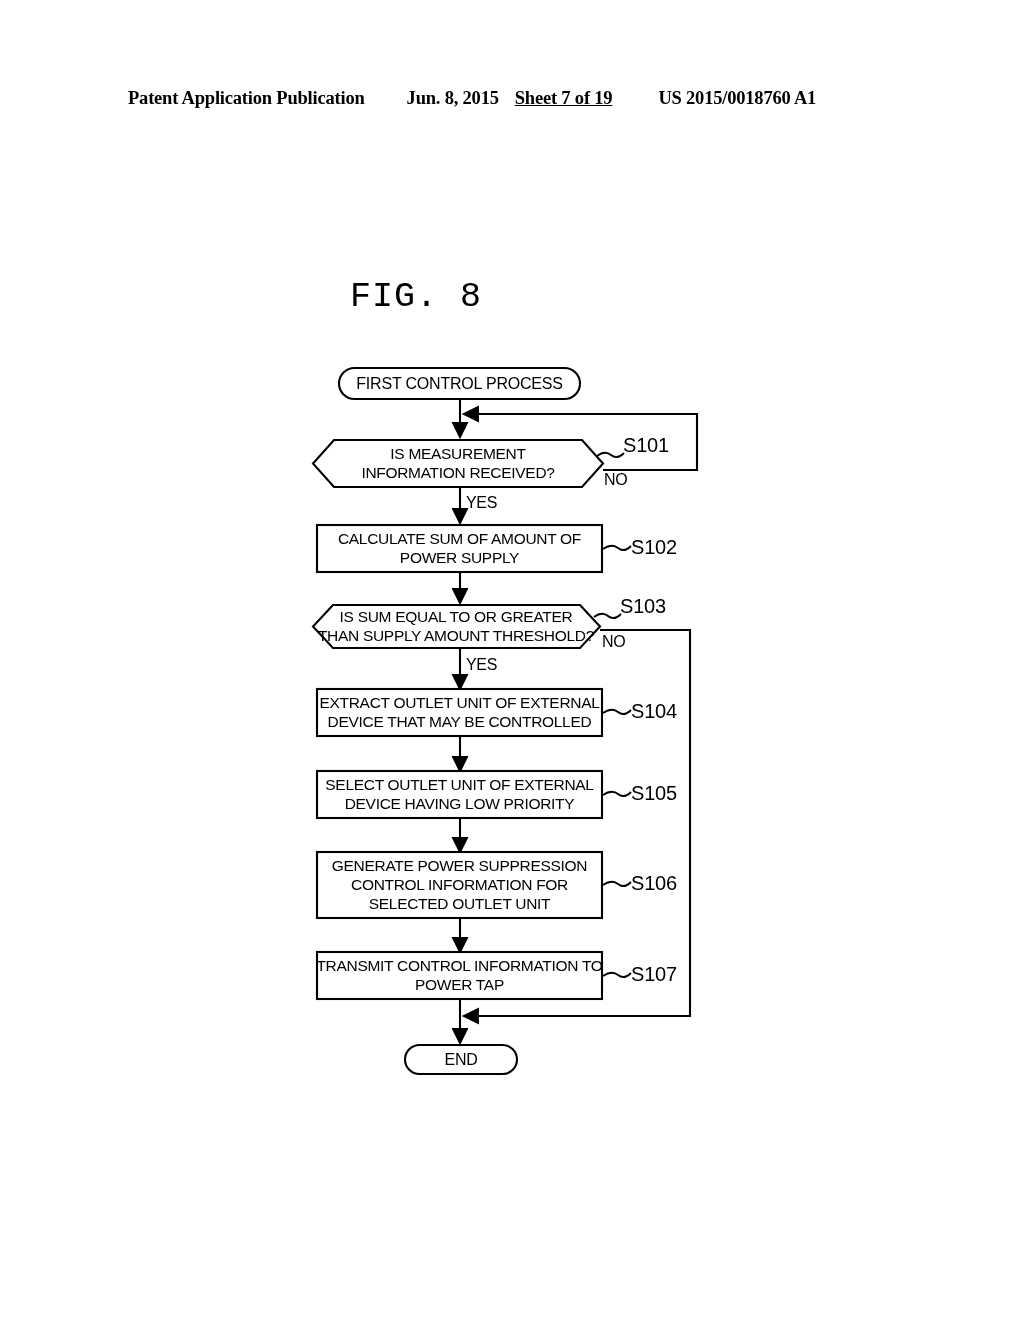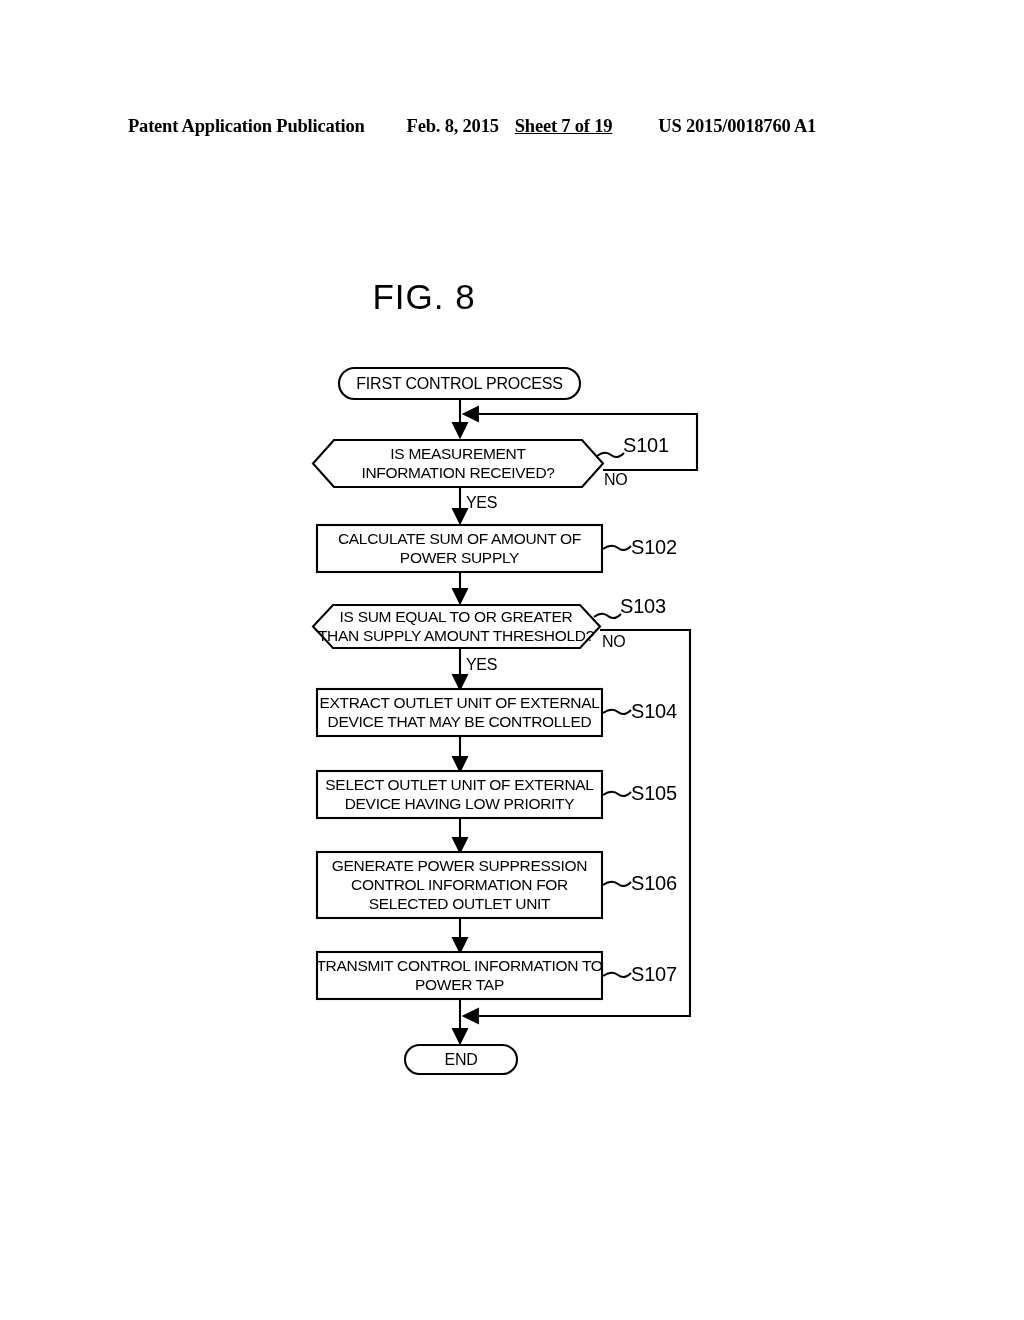--- a/index.html
+++ b/index.html
@@ -28,35 +28,34 @@
     width: 768px;
     height: 26px;
     display: flex;
     align-items: baseline;
     font-family: "Liberation Serif", serif;
     font-weight: bold;
     font-size: 18.5px;
     letter-spacing: -0.2px;
     white-space: nowrap;
     color: #000;
-    margin-top: 28px;
   }
   #page-header .hdr-pub   { margin-right: 42px; }
   #page-header .hdr-date  { margin-right: 16px; }
   #page-header .hdr-sheet { margin-right: 46px; text-decoration: underline; }
   #page-header .hdr-num   { }
 
   
   #fig-title {
     position: absolute;
     top: 277px;
-    left: 8px;
+    left: 0;
     width: 832px;
     text-align: center;
-    font-family: Liberation Sans, sans-serif;
+    font-family: Liberation Mono, monospace;
     font-size: 35px;
     letter-spacing: 1px;
     color: #000;
   }
 
   
   #flow {
     position: absolute;
     top: 0;
     left: 0;
@@ -101,21 +100,21 @@
     stroke-width: 1.9;
   }
 </style>
 </head>
 <body>
 
 <div id="page">
 
   <div id="page-header">
     <span class="hdr-pub">Patent Application Publication</span>
-    <span class="hdr-date">Feb. 8, 2015</span>
+    <span class="hdr-date">Jun. 8, 2015</span>
     <span class="hdr-sheet">Sheet 7 of 19</span>
     <span class="hdr-num">US 2015/0018760 A1</span>
   </div>
 
   <div id="fig-title">FIG. 8</div>
 
   <svg id="flow" width="1024" height="1320" viewBox="0 0 1024 1320">
 
     <defs>
       <marker id="arrow" viewBox="0 0 12 12" refX="9.5" refY="6" markerWidth="9" markerHeight="9" orient="auto-start-reverse">

